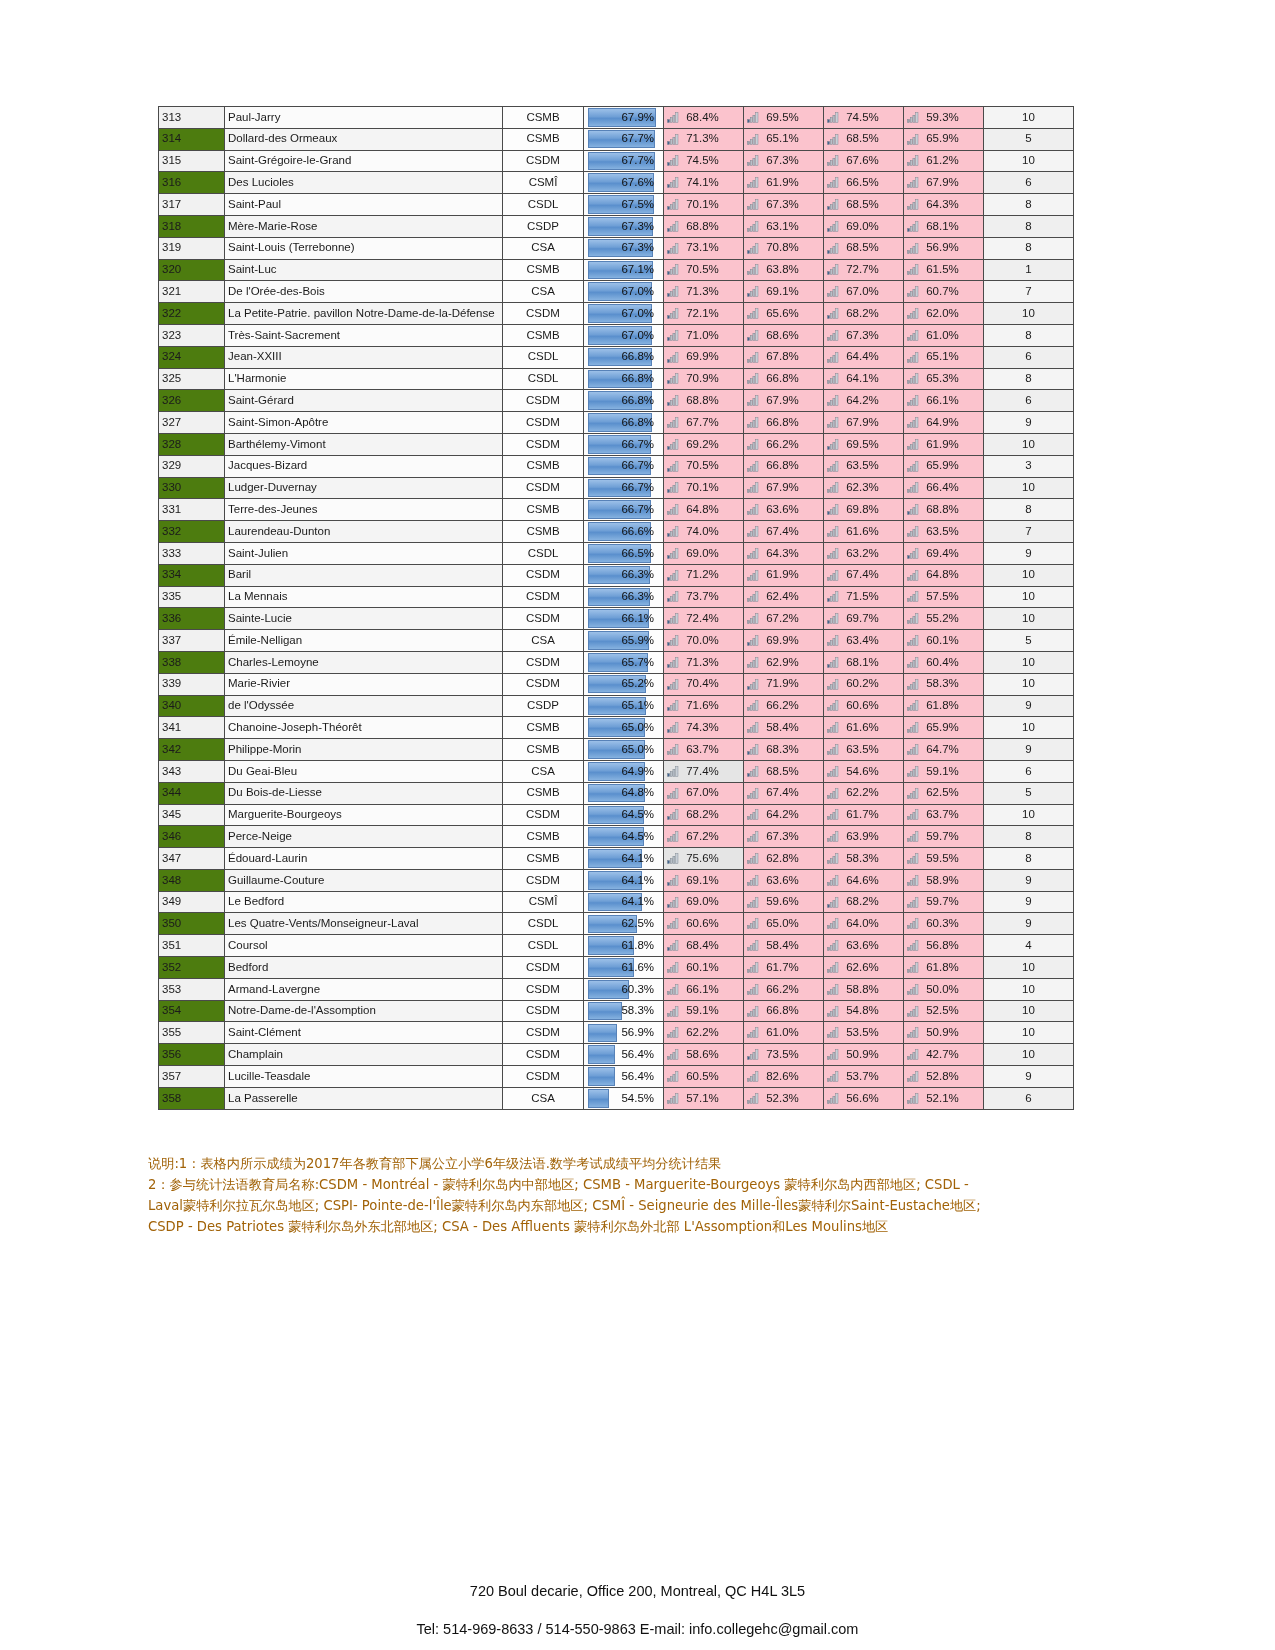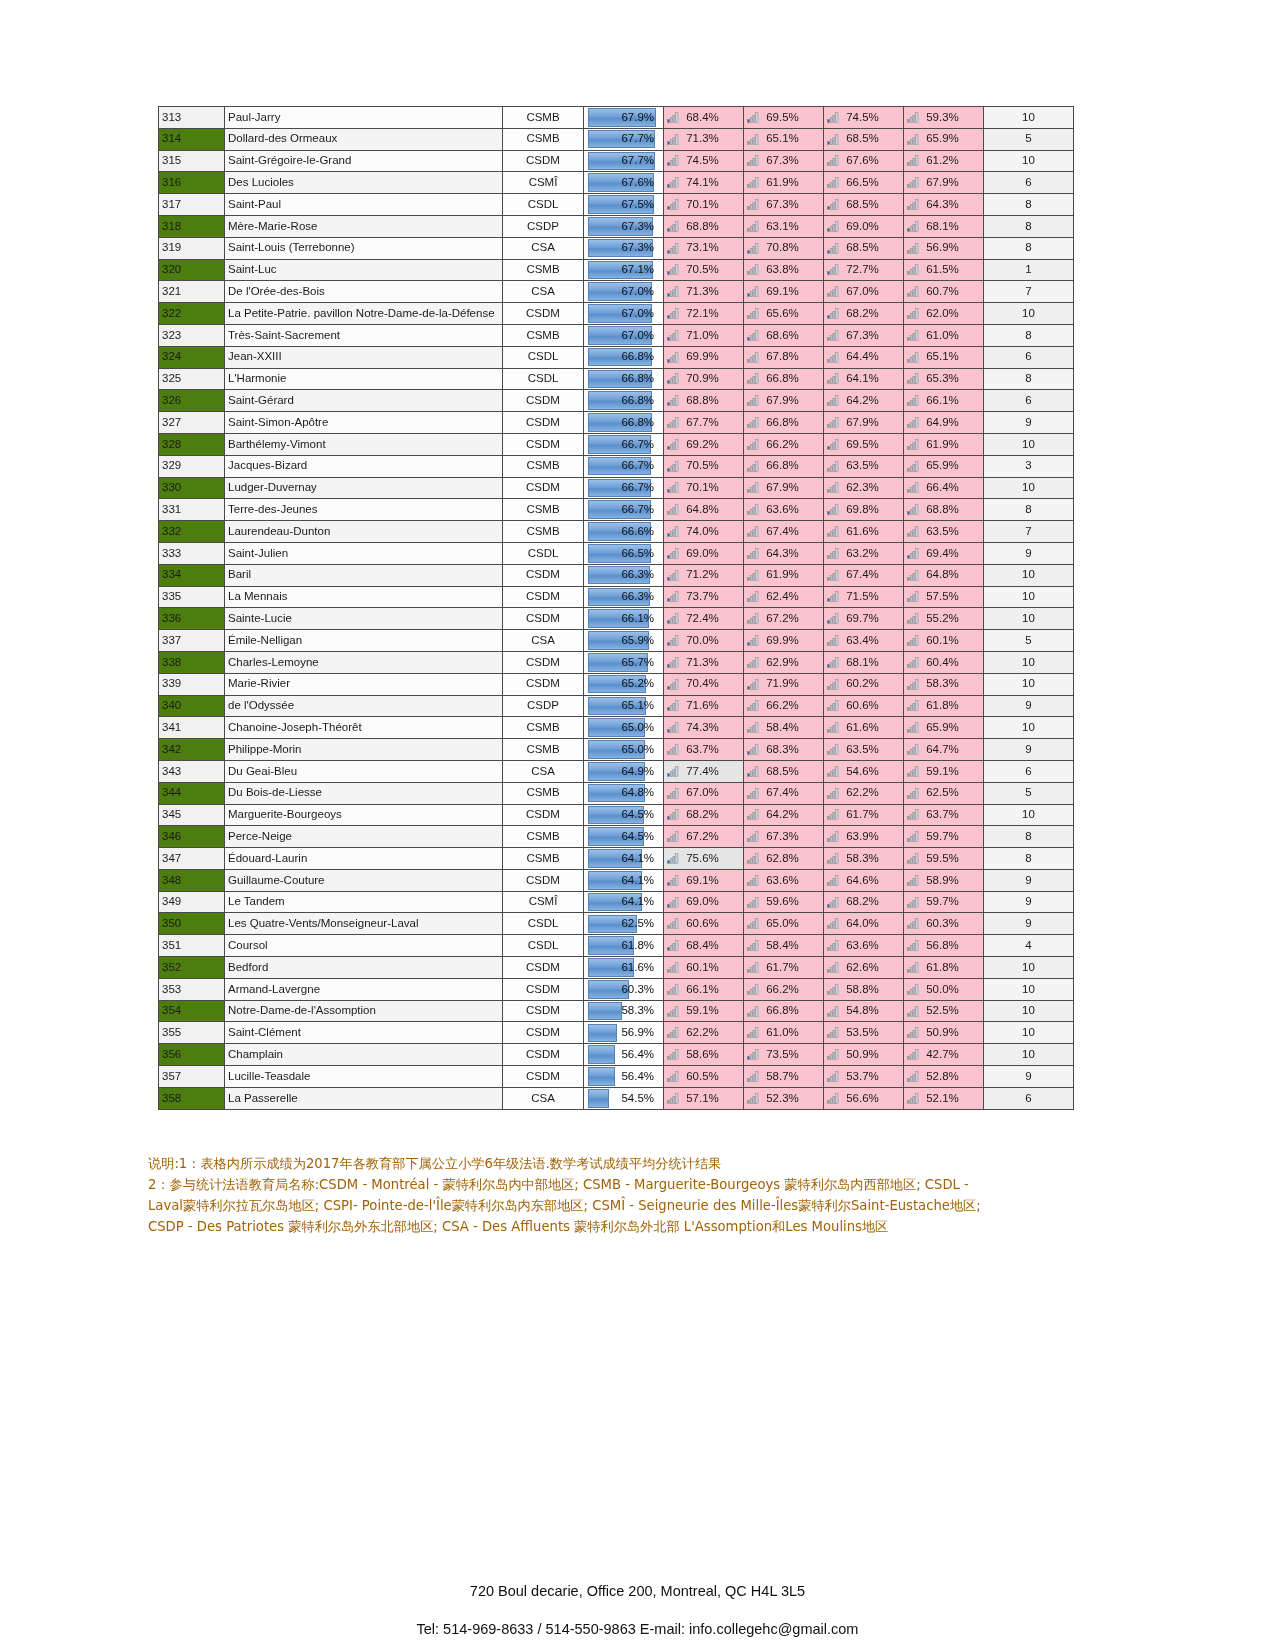--- a/index.html
+++ b/index.html
@@ -2241,21 +2241,21 @@
                 <rect x="5.9" y="3.2" width="2" height="7.3" fill="#b8c0c8" stroke="#6f7a85" stroke-width="0.4"></rect>
                 <rect x="8.6" y="0.6" width="2.4" height="9.9" fill="#c9d0d7" stroke="#6f7a85" stroke-width="0.4"></rect>
               </svg>
               <span class="sub-text">58.9%</span>
             </div>
           </td>
           <td class="last">9</td>
         </tr>
         <tr>
           <td class="rank">349</td>
-          <td class="name">Le Tandem</td>
+          <td class="name">Le Bedford</td>
           <td class="board">CSMÎ</td>
           <td class="score">
             <div class="score-inner">
               <div class="score-bar" style="width:76.47058823529407%"></div>
               <span class="score-text">64.1%</span>
             </div>
           </td>
           <td class="sub">
             <div class="sub-inner">
               <svg class="chart-icon" viewBox="0 0 12 11">
@@ -2716,21 +2716,21 @@
             </div>
           </td>
           <td class="sub">
             <div class="sub-inner">
               <svg class="chart-icon" viewBox="0 0 12 11">
                 <rect x="0.5" y="7.5" width="2" height="3" fill="#9aa4ad" stroke="#6f7a85" stroke-width="0.4"></rect>
                 <rect x="3.2" y="5.5" width="2" height="5" fill="#b8c0c8" stroke="#6f7a85" stroke-width="0.4"></rect>
                 <rect x="5.9" y="3.2" width="2" height="7.3" fill="#b8c0c8" stroke="#6f7a85" stroke-width="0.4"></rect>
                 <rect x="8.6" y="0.6" width="2.4" height="9.9" fill="#c9d0d7" stroke="#6f7a85" stroke-width="0.4"></rect>
               </svg>
-              <span class="sub-text">58.7%</span>
+              <span class="sub-text">82.6%</span>
             </div>
           </td>
           <td class="sub">
             <div class="sub-inner">
               <svg class="chart-icon" viewBox="0 0 12 11">
                 <rect x="0.5" y="7.5" width="2" height="3" fill="#9aa4ad" stroke="#6f7a85" stroke-width="0.4"></rect>
                 <rect x="3.2" y="5.5" width="2" height="5" fill="#b8c0c8" stroke="#6f7a85" stroke-width="0.4"></rect>
                 <rect x="5.9" y="3.2" width="2" height="7.3" fill="#b8c0c8" stroke="#6f7a85" stroke-width="0.4"></rect>
                 <rect x="8.6" y="0.6" width="2.4" height="9.9" fill="#c9d0d7" stroke="#6f7a85" stroke-width="0.4"></rect>
               </svg>

